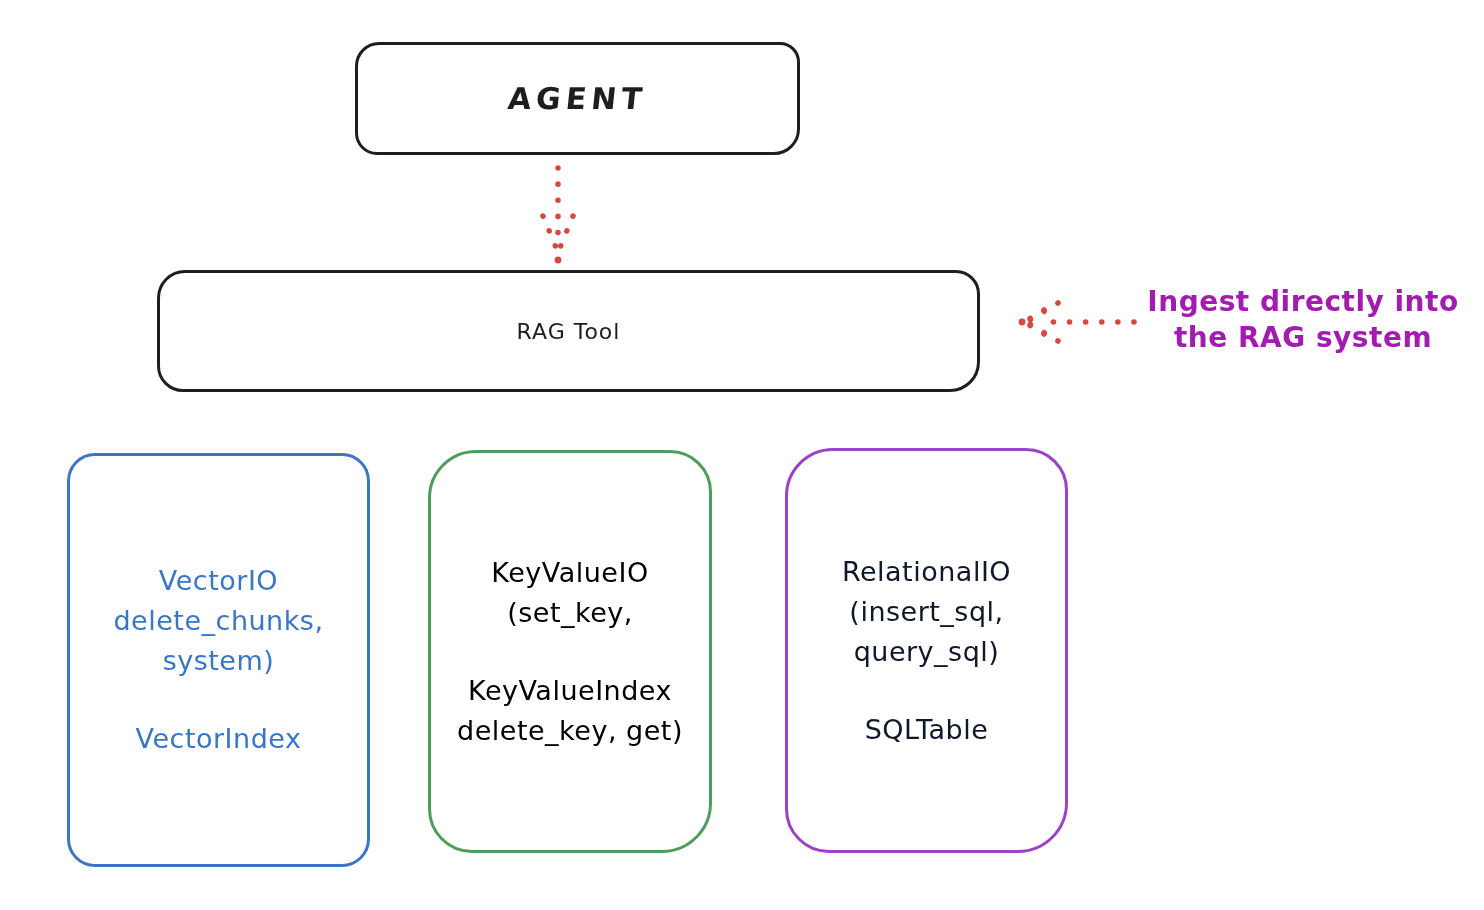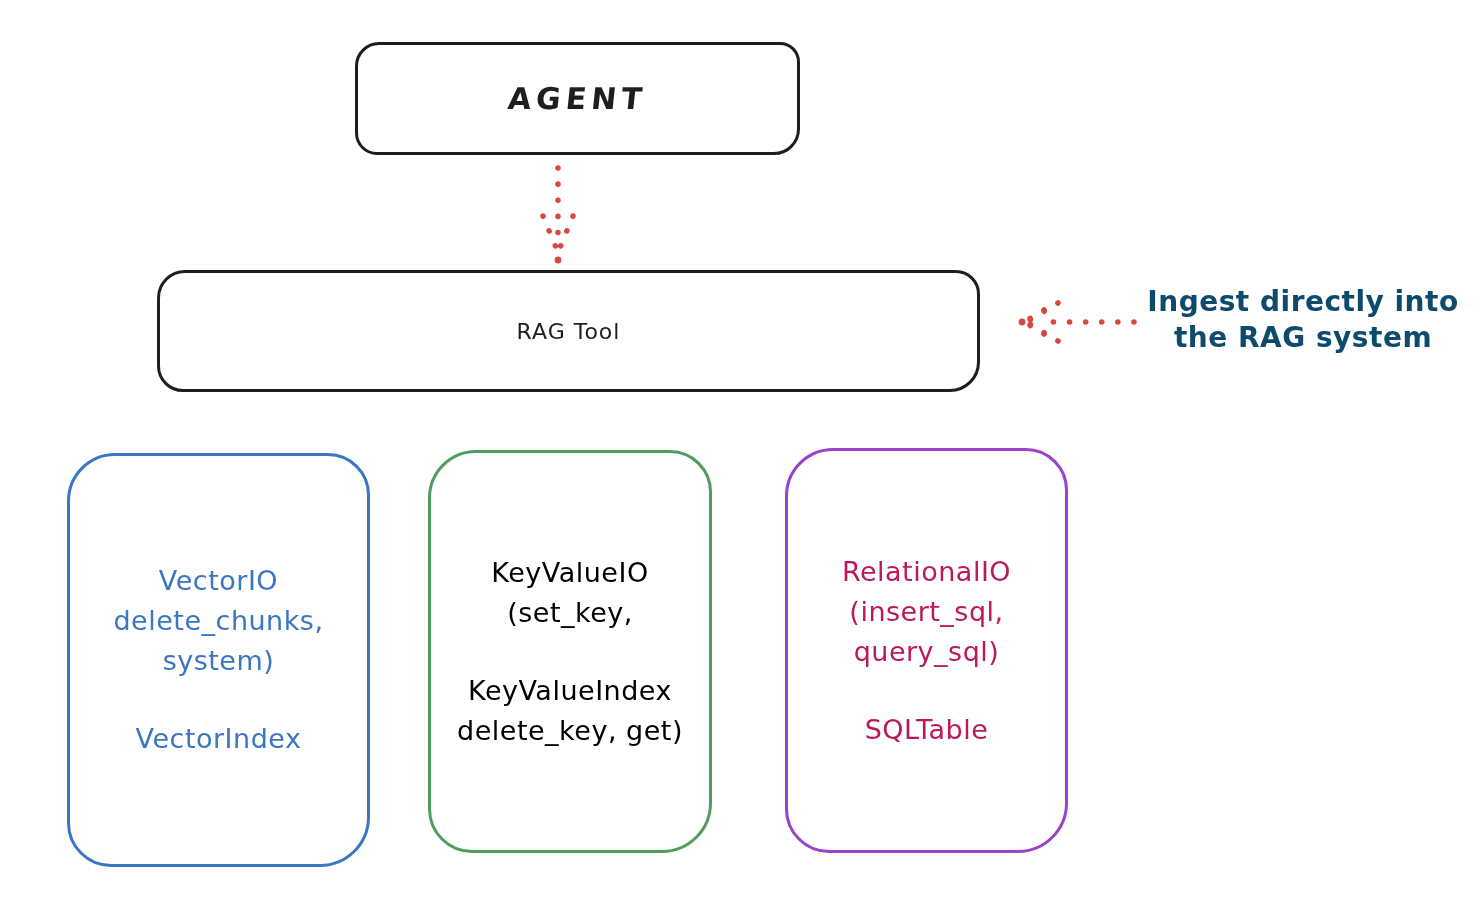--- a/index.html
+++ b/index.html
@@ -57,39 +57,39 @@
     font-size: 27px;
     line-height: 40px;
     letter-spacing: 0.5px;
     border-radius: 48px 42px 50px 44px;
   }
   .snode .line { white-space: nowrap; }
   .snode .index-label { margin-top: 38px; }
   #vector-node {
     left: 67px; top: 453px;
     width: 303px; height: 414px;
-    border-color: #3b76c4; color: #3b76c4;
+    border-color: #3b76c4; color: #3b76c4; border-radius: 28px;
   }
   #keyvalue-node {
     left: 428px; top: 450px;
     width: 284px; height: 403px;
     border-color: #4f9d5c; color: #000000;
   }
   #relational-node {
     left: 785px; top: 448px;
     width: 283px; height: 405px;
-    border-color: #9b42c8; color: #be185d;
+    border-color: #9b42c8; color: #0f172a;
   }
   
   #ingest-annotation {
     position: absolute;
     left: 1138px; top: 284px;
     width: 330px;
     text-align: center;
-    color: #0c4a6e;
+    color: #a21caf;
     font-size: 28px;
     font-weight: bold;
     line-height: 36px;
     letter-spacing: 0.5px;
   }
   
   #arrows-layer {
     position: absolute;
     left: 0; top: 0;
     width: 1484px; height: 910px;

